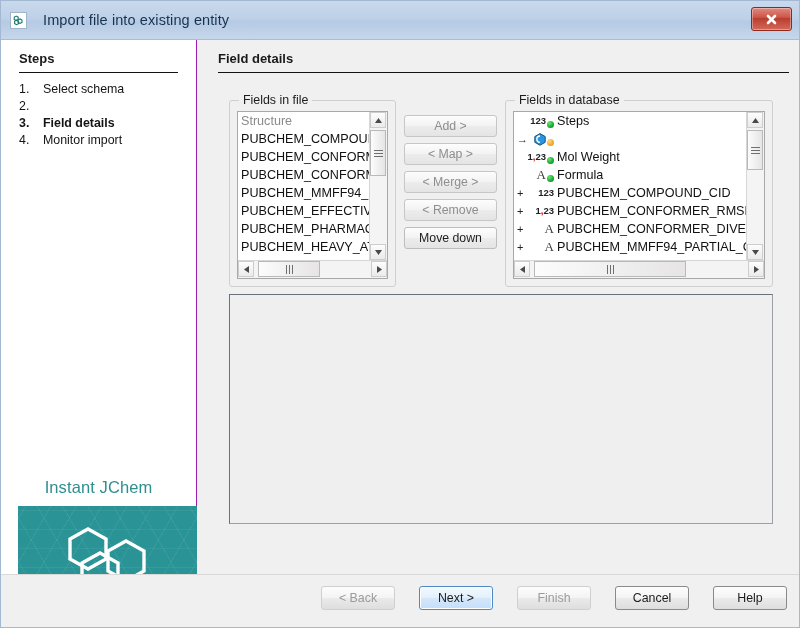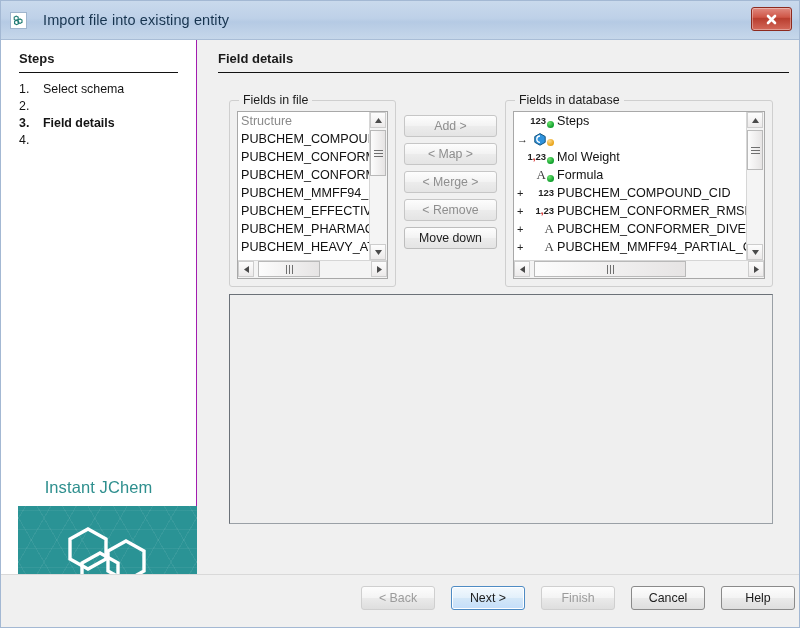--- a/index.html
+++ b/index.html
@@ -321,23 +321,23 @@
   
   #footer {
     position: relative;
     flex: 0 0 52px;
     height: 52px;
     background: #f0f0f0;
     border-top: 1px solid #d9d9d9;
   }
   #footer-buttons {
     position: absolute;
-    right: 4px; top: 11px;
-    display: flex;
-    gap: 16px;
+    right: 12px; top: 11px;
+    display: flex;
+    gap: 24px;
   }
   .navbtn {
     width: 74px; height: 24px;
     box-sizing: border-box;
     border: 1px solid #b4b4b4;
     border-radius: 3px;
     background: linear-gradient(to bottom, #fdfdfd 0%, #f4f4f4 48%, #eaeaea 52%, #dedede 100%);
     font-family: "Liberation Sans", sans-serif;
     font-size: 12.4px;
     color: #1d1d1d;
@@ -393,20 +393,21 @@
         </div>
         <div class="step-row">
           <span class="step-num">2.</span>
         </div>
         <div class="step-row current">
           <span class="step-num">3.</span>
           <span class="step-label">Field details</span>
         </div>
         <div class="step-row">
           <span class="step-num">4.</span>
+          <span class="step-label">Monitor import</span>
         </div>
       </div>
 
       <div id="brand-text">Instant JChem</div>
 
       <div id="brand-banner">
         <svg width="84" height="74" viewBox="0 0 84 74">
           <g fill="none" stroke="#ffffff" stroke-width="3.4">
             <polygon points="22,10 40,20 40,40 22,50 4,40 4,20"></polygon>
             <polygon points="60,22 78,32 78,52 60,62 42,52 42,32"></polygon>

